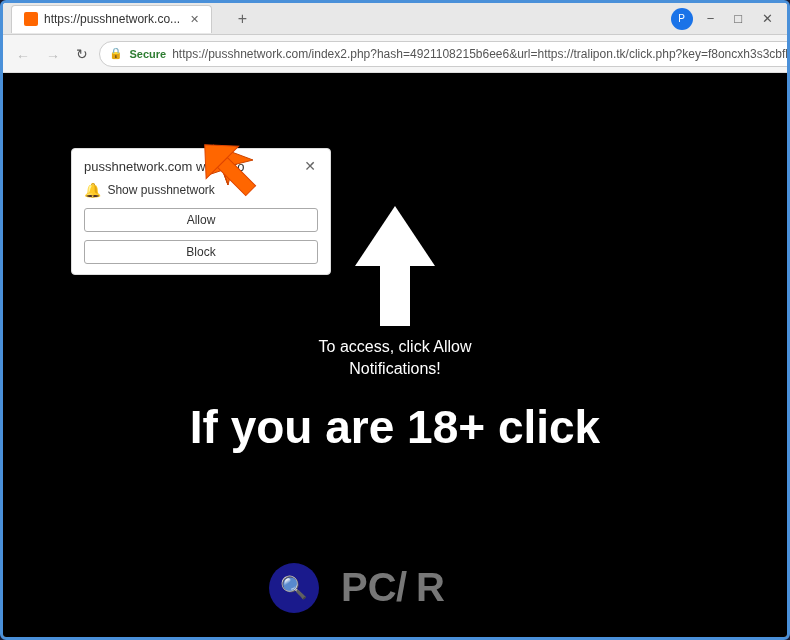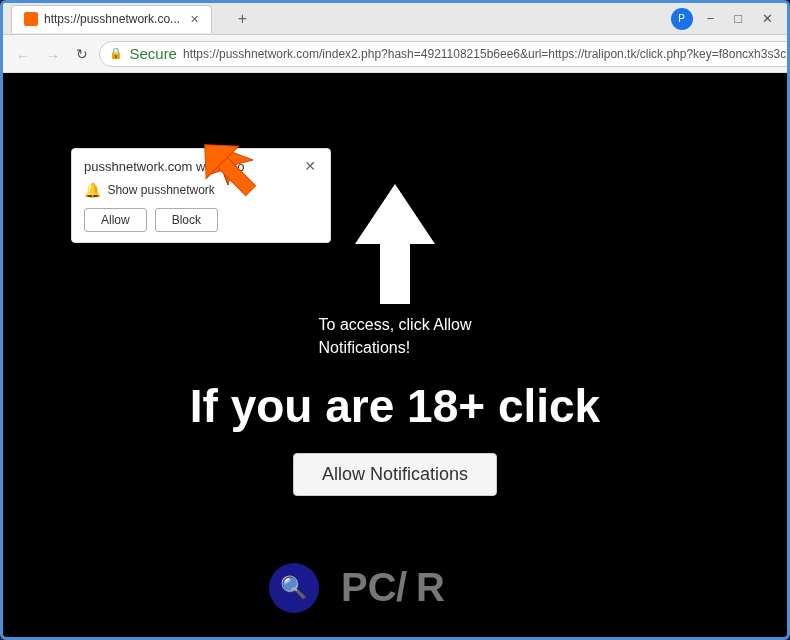--- a/index.html
+++ b/index.html
@@ -118,22 +118,22 @@
       font-size: 12px;
       color: #333;
       gap: 6px;
     }
     .secure-icon {
       color: #2e7d32;
       font-size: 11px;
     }
     .secure-label {
       color: #2e7d32;
-      font-size: 15px;
-      font-weight: normal;
+      font-size: 11px;
+      font-weight: bold;
       text-align: right;
     }
     .url-text {
       color: #555;
       font-size: 12px;
       overflow: hidden;
       text-overflow: ellipsis;
       white-space: nowrap;
     }
     .profile-icon {
@@ -176,21 +176,21 @@
       margin-bottom: 0;
     }
     .arrow-shaft {
       width: 30px;
       height: 60px;
       background: white;
     }
 
     .access-text {
       color: white;
-      text-align: left;
+      text-align: center;
       font-size: 16px;
       margin-bottom: 20px;
       line-height: 1.4;
     }
 
     .big-text {
       color: white;
       font-size: 46px;
       font-weight: bold;
       text-align: center;
@@ -282,20 +282,21 @@
       color: #555;
     }
     .show-notif-text {
       font-size: 12px;
       color: #333;
     }
     .popup-buttons {
       display: flex;
       gap: 8px;
       justify-content: flex-start;
+      flex-direction: column;
     }
     .allow-popup-btn {
       padding: 4px 16px;
       background: #fff;
       border: 1px solid #aaa;
       border-radius: 3px;
       font-size: 12px;
       color: #333;
       cursor: pointer;
     }
@@ -398,21 +399,20 @@
       <div class="arrow-up"></div>
       <div class="arrow-shaft"></div>
     </div>
 
     <p class="access-text">
       To access, click Allow<br>Notifications!
     </p>
 
     <p class="big-text">If you are 18+ click</p>
 
-    <button class="allow-btn">Allow Notifications</button>
 
     <div class="bottom-logo">
       <div class="pcrisk-icon"></div>
       <div class="pcrisk-text">
         
         <svg width="180" height="50" viewBox="0 0 180 50" xmlns="http://www.w3.org/2000/svg">
           <text x="0" y="42" font-size="40" font-weight="bold" font-family="Arial" fill="#777">PC</text>
           <text x="55" y="42" font-size="40" font-weight="bold" font-family="Arial" fill="#777">/</text>
           <text x="75" y="42" font-size="40" font-weight="bold" font-family="Arial" fill="#777">R</text>
         </svg>

